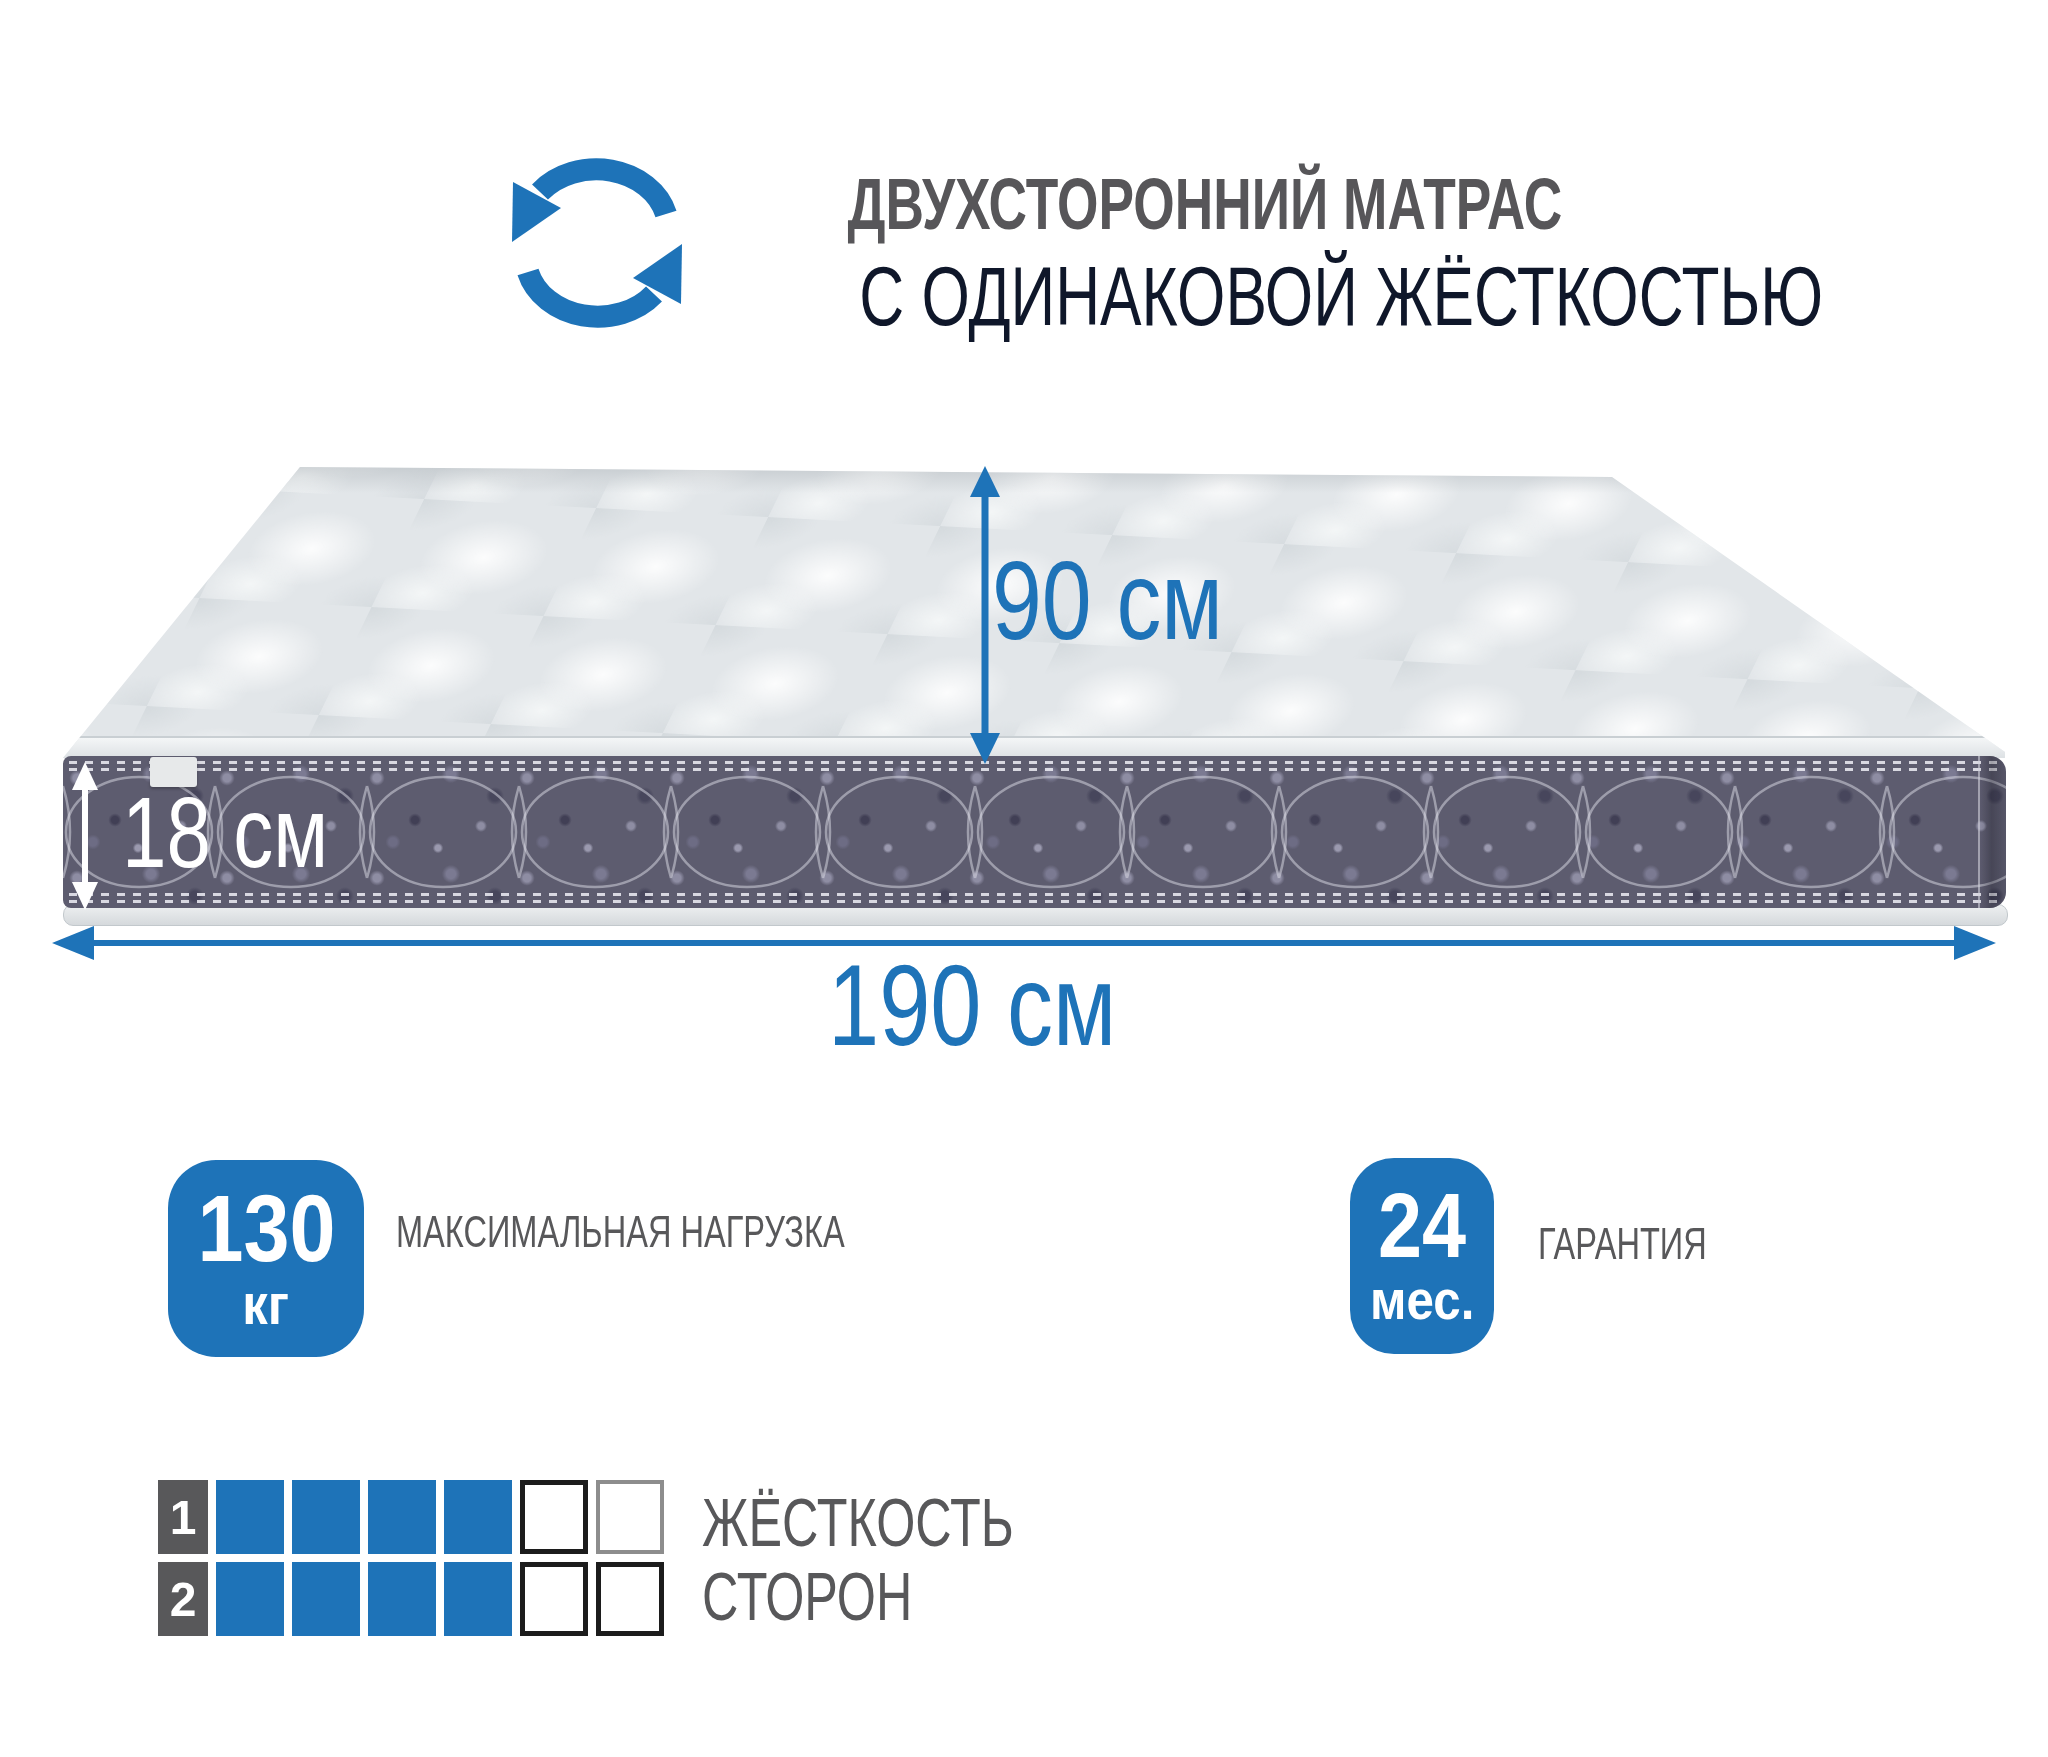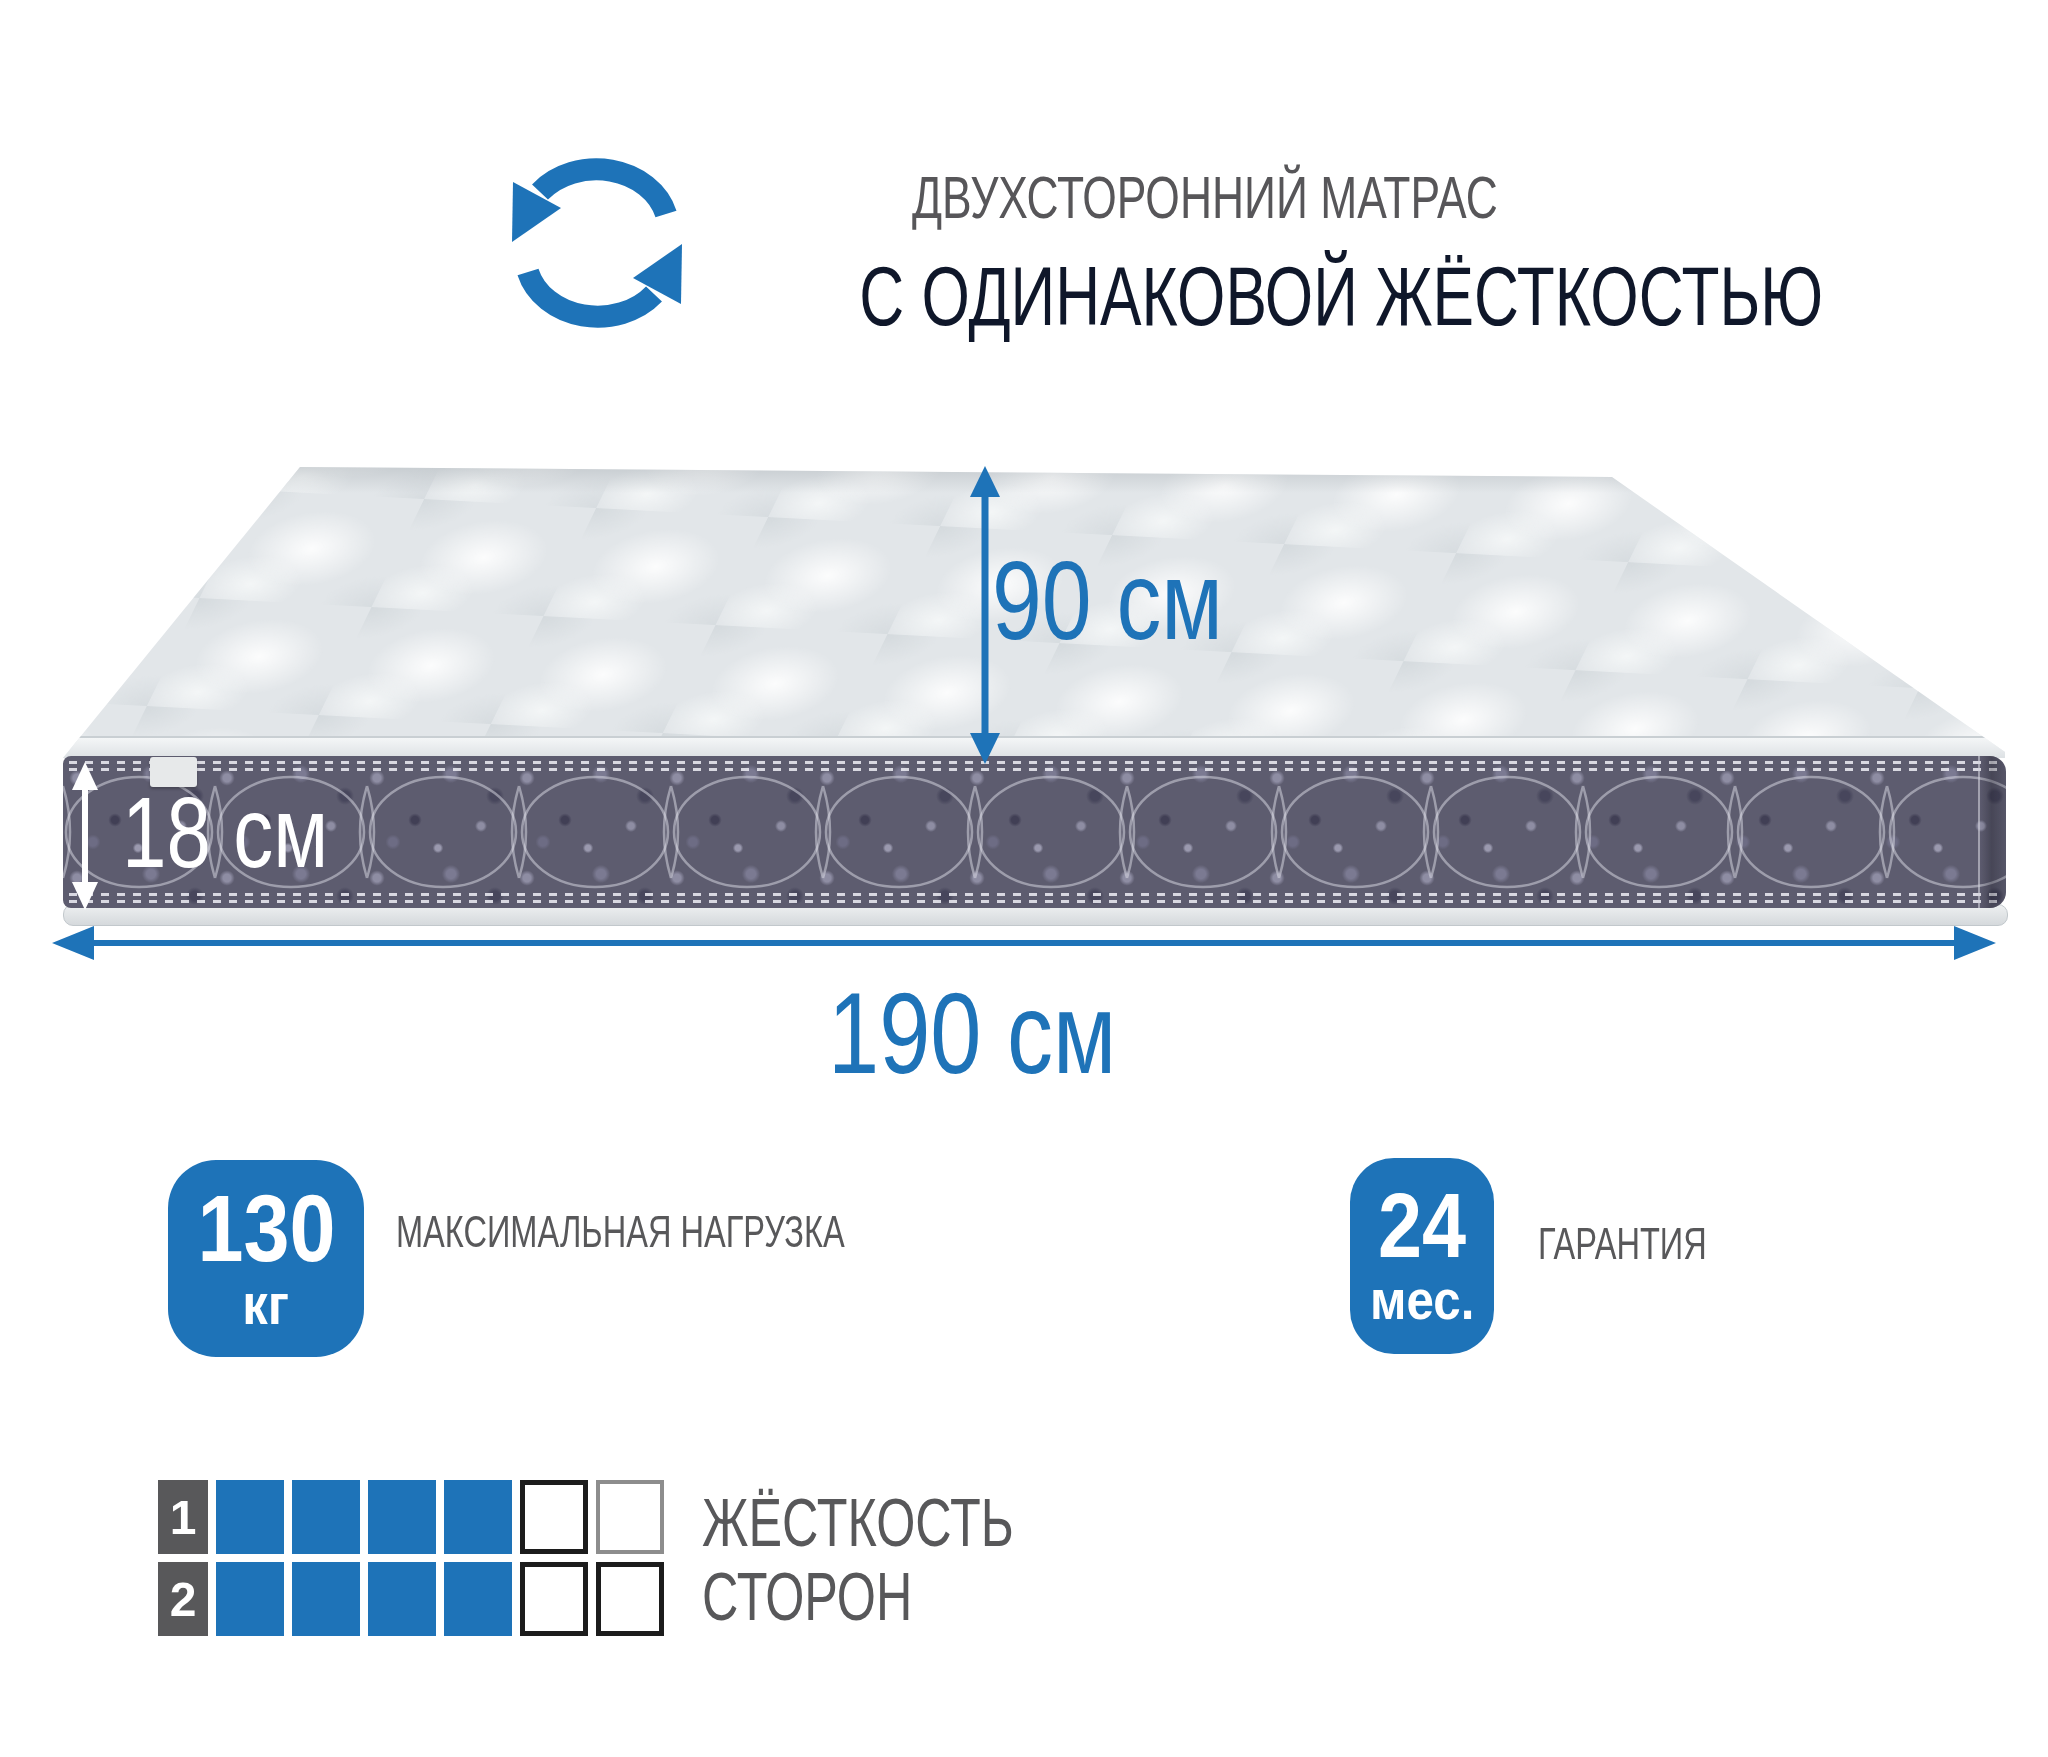--- a/index.html
+++ b/index.html
@@ -5,21 +5,21 @@
   html,body{margin:0;padding:0;background:#fff;}
   .stage{position:relative;width:2048px;height:1757px;background:#ffffff;overflow:hidden;
          font-family:"Liberation Sans","DejaVu Sans",sans-serif;}
   .abs{position:absolute;}
   .nx{display:inline-block;transform:scaleX(.74);transform-origin:left center;white-space:nowrap;}
   .nxc{display:inline-block;transform:scaleX(.74);transform-origin:center center;white-space:nowrap;}
   .nxn{display:inline-block;transform:scaleX(.8);transform-origin:left center;white-space:nowrap;}
 
   
   .hdr-text{left:690px;top:0;width:1030px;text-align:center;}
-  .hdr-l1{position:absolute;left:0;top:168px;width:100%;font-size:60px;font-weight:normal;
+  .hdr-l1{position:absolute;left:0;top:168px;width:100%;font-size:72px;font-weight:bold;
           color:#575659;line-height:1;}
   .hdr-l2{position:absolute;left:0;top:254px;width:100%;font-size:84px;font-weight:normal;
           color:#0f172a;line-height:1;}
   .rot-icon{left:488px;top:148px;width:218px;height:190px;}
 
   
   .m-top{left:63px;top:467px;width:1942px;height:291px;
          clip-path:polygon(237px 0px,1549px 10px,1942px 285px,1942px 291px,0px 291px);}
   .m-top .quilt{position:absolute;left:-360px;top:-360px;width:2900px;height:1000px;
          background-color:#e2e6e9;
@@ -55,21 +55,21 @@
   .m-bottom-piping{left:63px;top:904px;width:1943px;height:20px;border-radius:10px;
          background:linear-gradient(#eef0f1,#d5d9dc);border:1px solid #c2c8cc;z-index:1;}
   .m-tag{left:150px;top:757px;width:47px;height:30px;background:#e7e9ea;border-radius:3px;
          box-shadow:0 2px 3px rgba(0,0,0,.25);z-index:3;}
 
   .arrows{left:0;top:0;width:2048px;height:1757px;z-index:4;pointer-events:none;}
 
   .dim{line-height:1;font-weight:normal;white-space:nowrap;z-index:5;}
   .dim-depth{left:992px;top:545px;font-size:112px;color:#1e73b8;}
   .dim-thick{left:122px;top:782px;font-size:100px;color:#ffffff;}
-  .dim-len{left:828px;top:976px;font-size:115px;color:#1e73b8;}
+  .dim-len{left:828px;top:948px;font-size:115px;color:#1e73b8;}
 
   
   .badge{background:#1e73b8;color:#fff;display:flex;flex-direction:column;align-items:center;
          justify-content:center;z-index:2;}
   .badge-load{left:168px;top:1160px;width:196px;height:197px;border-radius:48px;}
   .badge-warranty{left:1350px;top:1158px;width:144px;height:196px;border-radius:44px;}
   .badge .val{font-size:94px;font-weight:bold;line-height:.95;transform:scaleX(.88);}
   .badge .unit{font-size:58px;font-weight:bold;line-height:1;margin-top:2px;transform:scaleX(.88);}
   .badge-warranty .val{font-size:90px;}
   .badge-warranty .unit{font-size:56px;}

